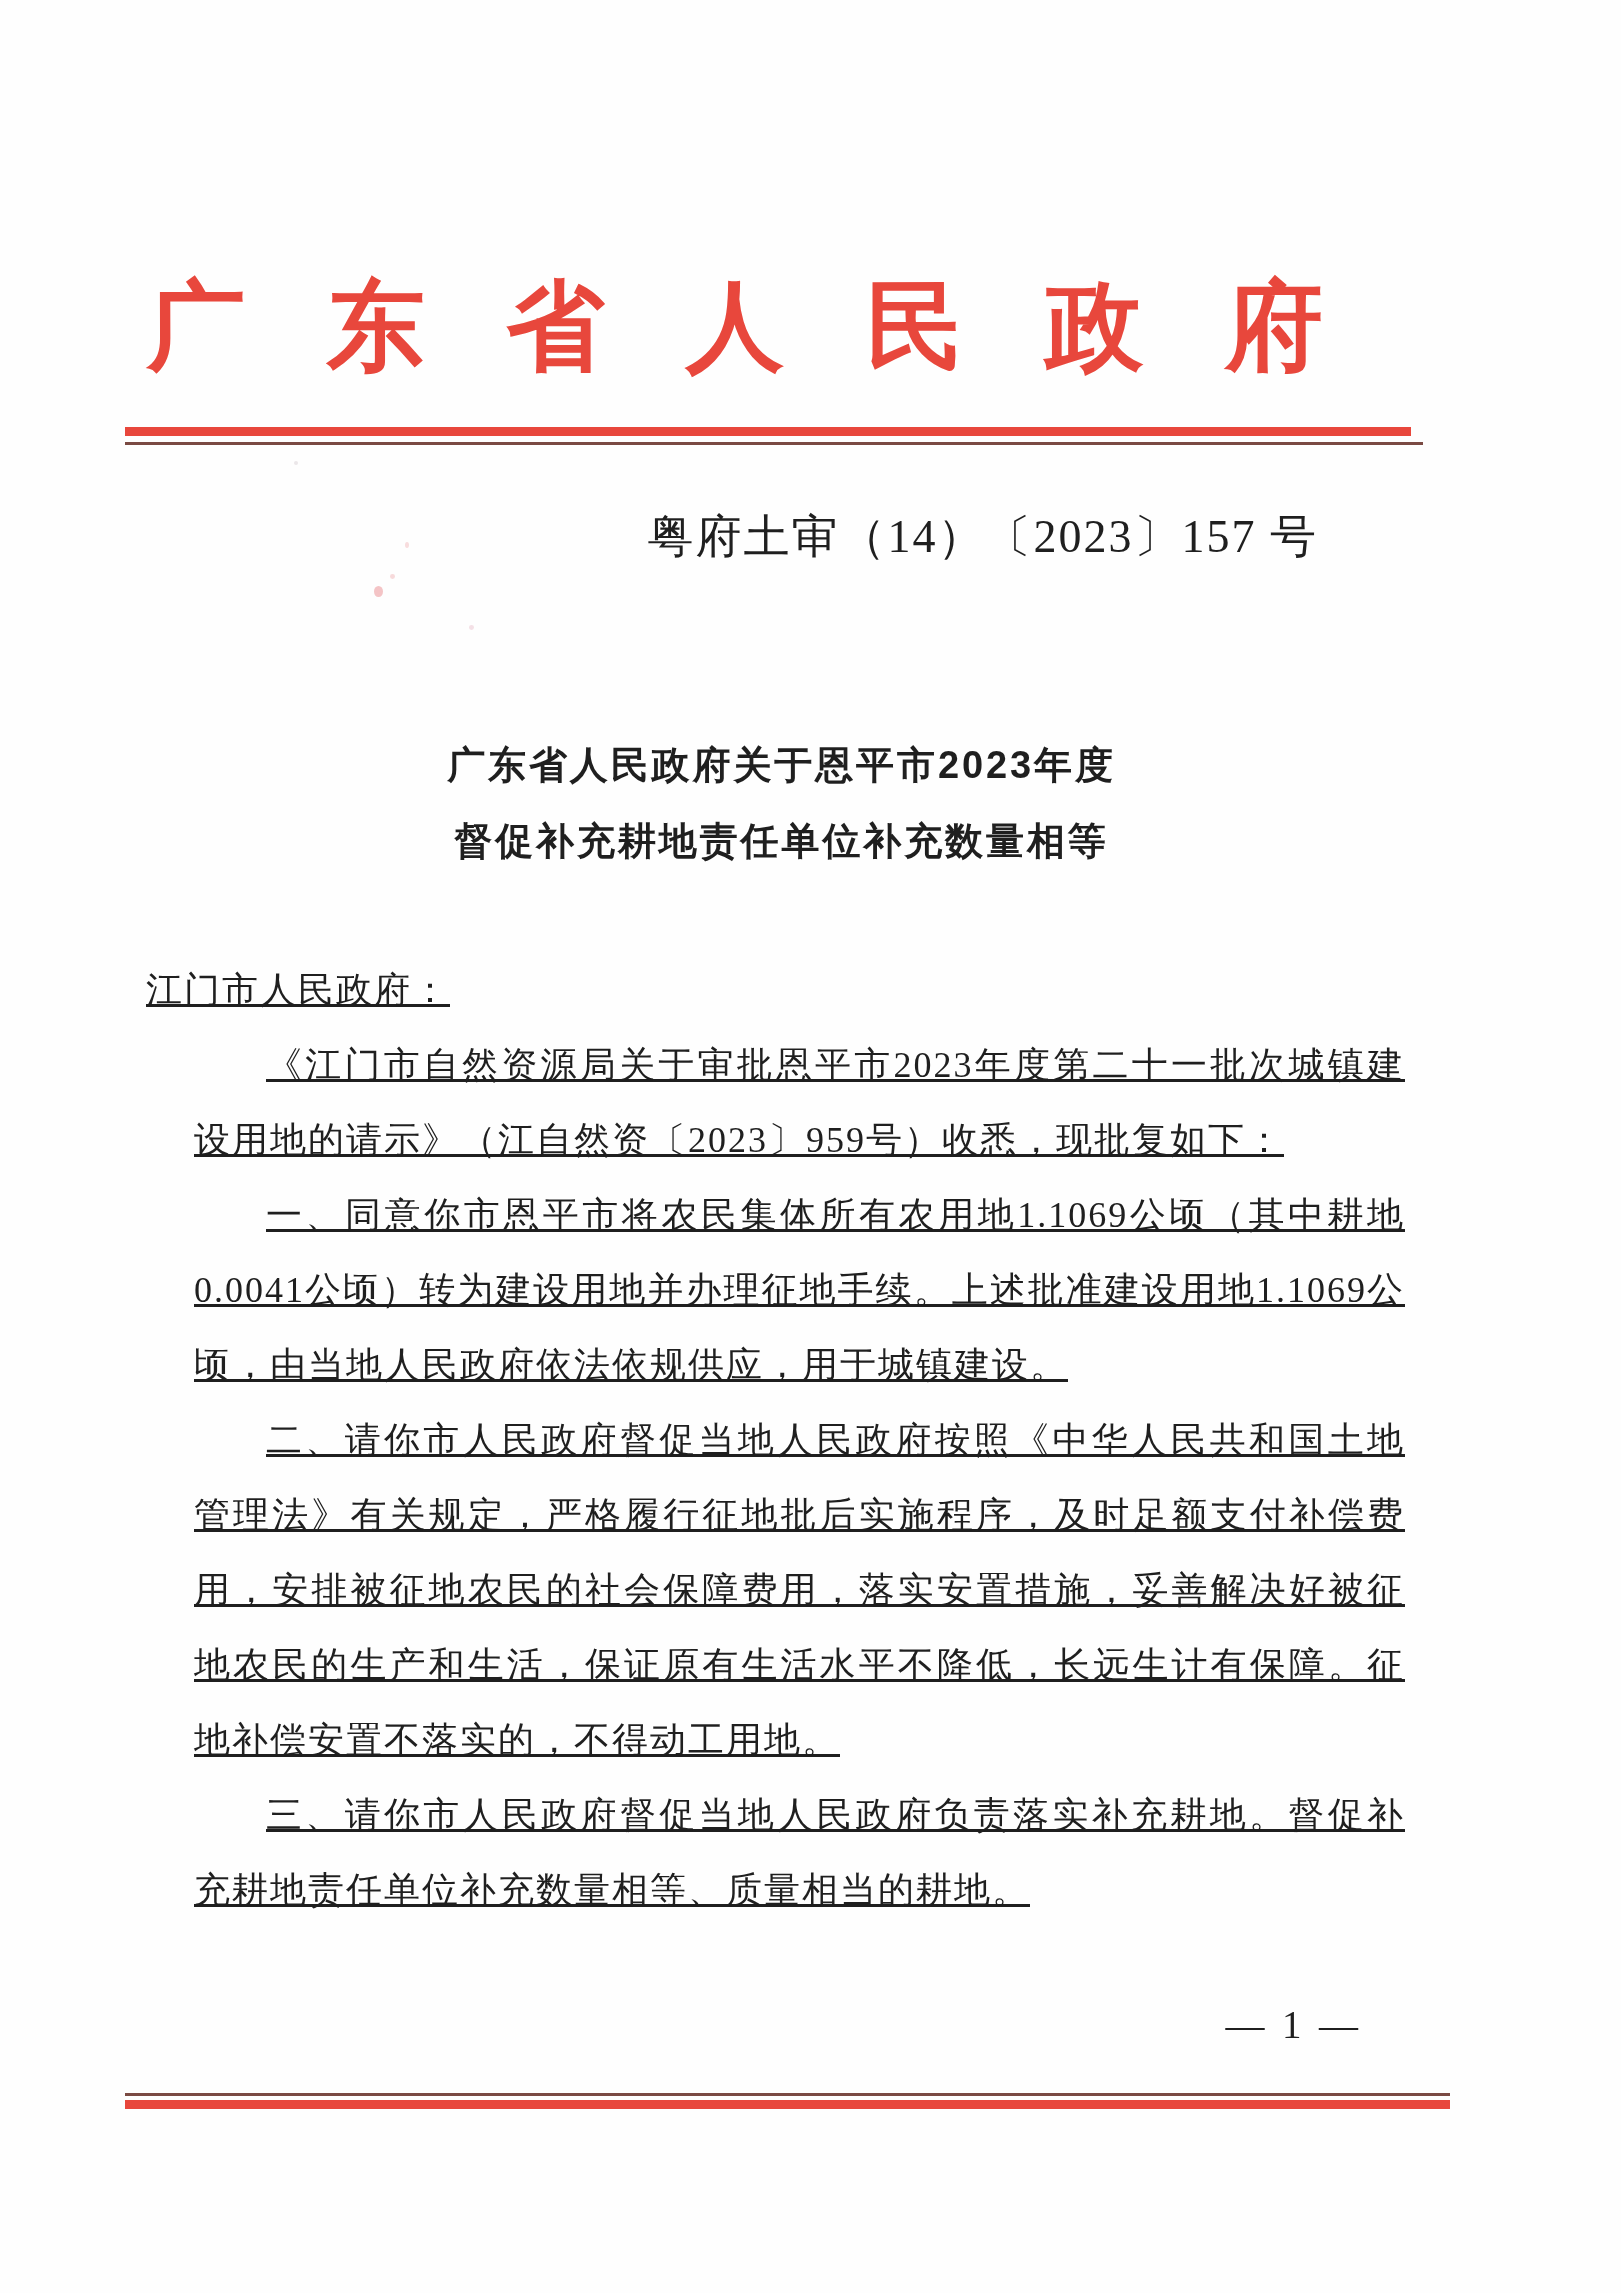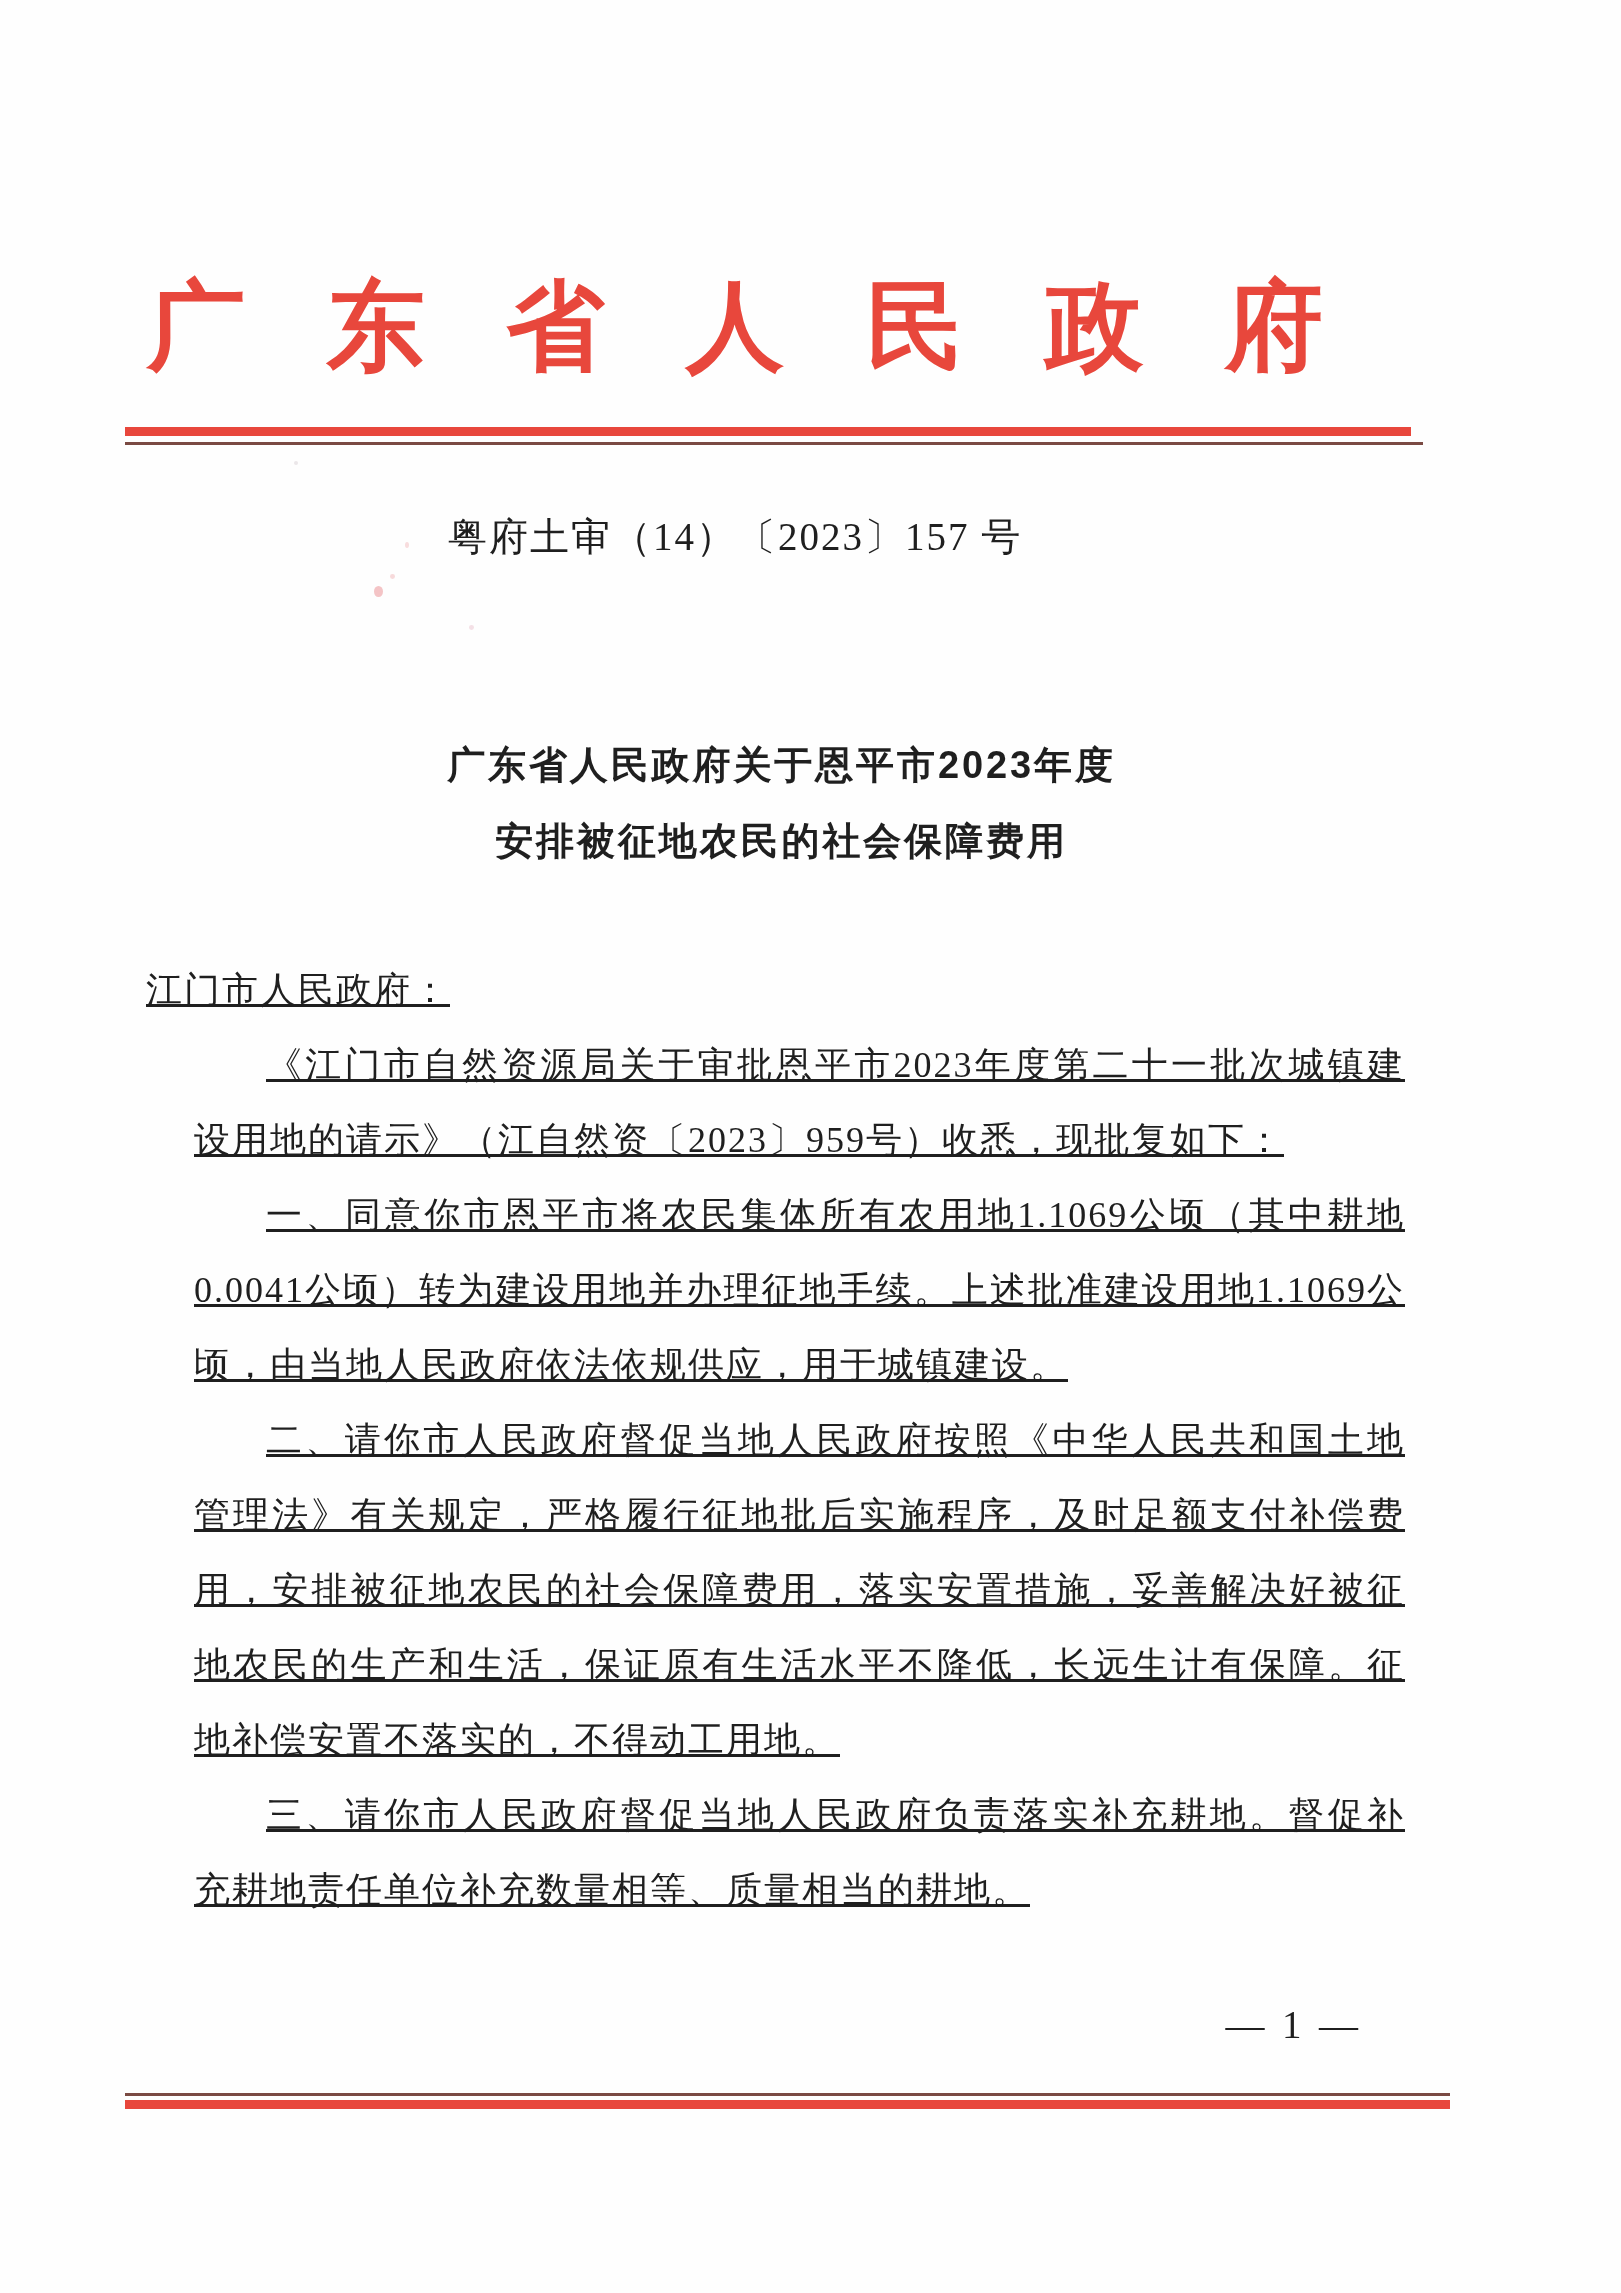--- a/index.html
+++ b/index.html
@@ -27,22 +27,22 @@
   }
   
   .rule{position:absolute;}
   .rule-top-thick{left:125px;top:427px;width:1286px;height:8.8px;background:var(--accent_red);}
   .rule-top-thin{left:125px;top:442px;width:1298px;height:2.9px;background:var(--rule_dark);}
   .rule-bottom-thin{left:125px;top:2093px;width:1325px;height:2.9px;background:var(--rule_dark);}
   .rule-bottom-thick{left:125px;top:2100px;width:1325px;height:8.8px;background:var(--accent_red);}
   
   .doc-number{
     position:absolute;left:152px;top:512px;width:1259px;
-    text-align:center;padding-right:93px;box-sizing:border-box;
-    font-size:39px;line-height:49px;letter-spacing:2px;
+    text-align:right;padding-right:93px;box-sizing:border-box;
+    font-size:46px;line-height:49px;letter-spacing:2px;
     white-space:nowrap;
   }
   
   .doc-title{
     position:absolute;left:152px;top:727px;width:1259px;
     text-align:center;
     font-family:"Liberation Sans","DejaVu Sans",sans-serif;
     font-weight:bold;
     font-size:38px;line-height:76px;letter-spacing:2.9px;
   }
@@ -91,21 +91,21 @@
   <div class="speck speck1"></div>
   <div class="speck speck2"></div>
   <div class="speck speck3"></div>
   <div class="speck speck4"></div>
   <div class="speck speck5"></div>
 
   <div class="doc-number">粤府土审（14）〔2023〕157 号</div>
 
   <div class="doc-title">
     <div>广东省人民政府关于恩平市2023年度</div>
-    <div>安排被征地农民的社会保障费用</div>
+    <div>督促补充耕地责任单位补充数量相等</div>
   </div>
 
   <div class="doc-body">
     <p>江门市人民政府：</p>
     <span><p class="para">《江门市自然资源局关于审批恩平市2023年度第二十一批次城镇建设用地的请示》（江自然资〔2023〕959号）收悉，现批复如下：</p><p class="para">一、同意你市恩平市将农民集体所有农用地1.1069公顷（其中耕地0.0041公顷）转为建设用地并办理征地手续。上述批准建设用地1.1069公顷，由当地人民政府依法依规供应，用于城镇建设。</p><p class="para">二、请你市人民政府督促当地人民政府按照《中华人民共和国土地管理法》有关规定，严格履行征地批后实施程序，及时足额支付补偿费用，安排被征地农民的社会保障费用，落实安置措施，妥善解决好被征地农民的生产和生活，保证原有生活水平不降低，长远生计有保障。征地补偿安置不落实的，不得动工用地。</p><p class="para">三、请你市人民政府督促当地人民政府负责落实补充耕地。督促补充耕地责任单位补充数量相等、质量相当的耕地。</p></span>
   </div>
 
   <div class="page-number">— 1 —</div>
 
   <div class="rule rule-bottom-thin"></div>

